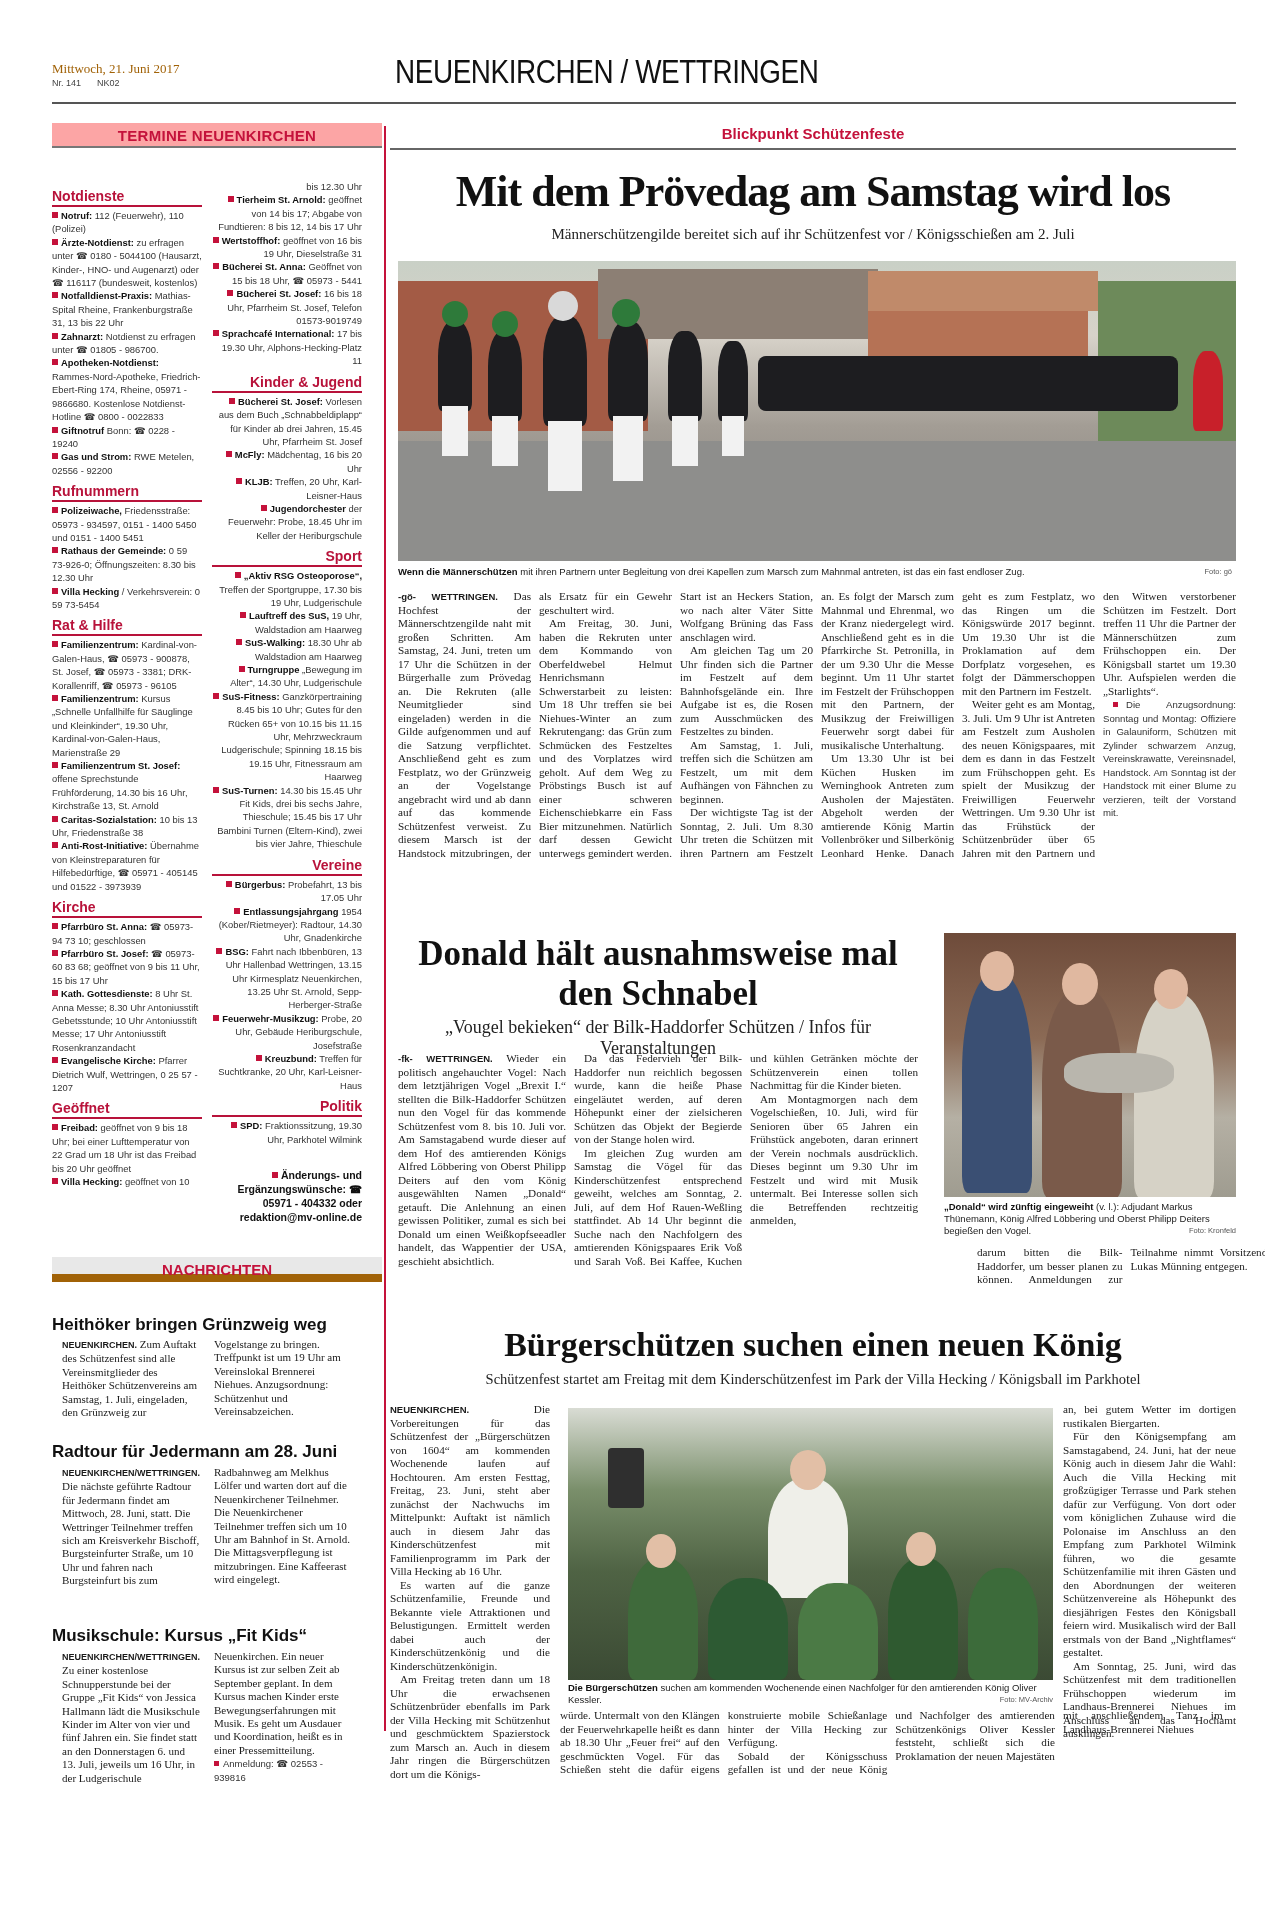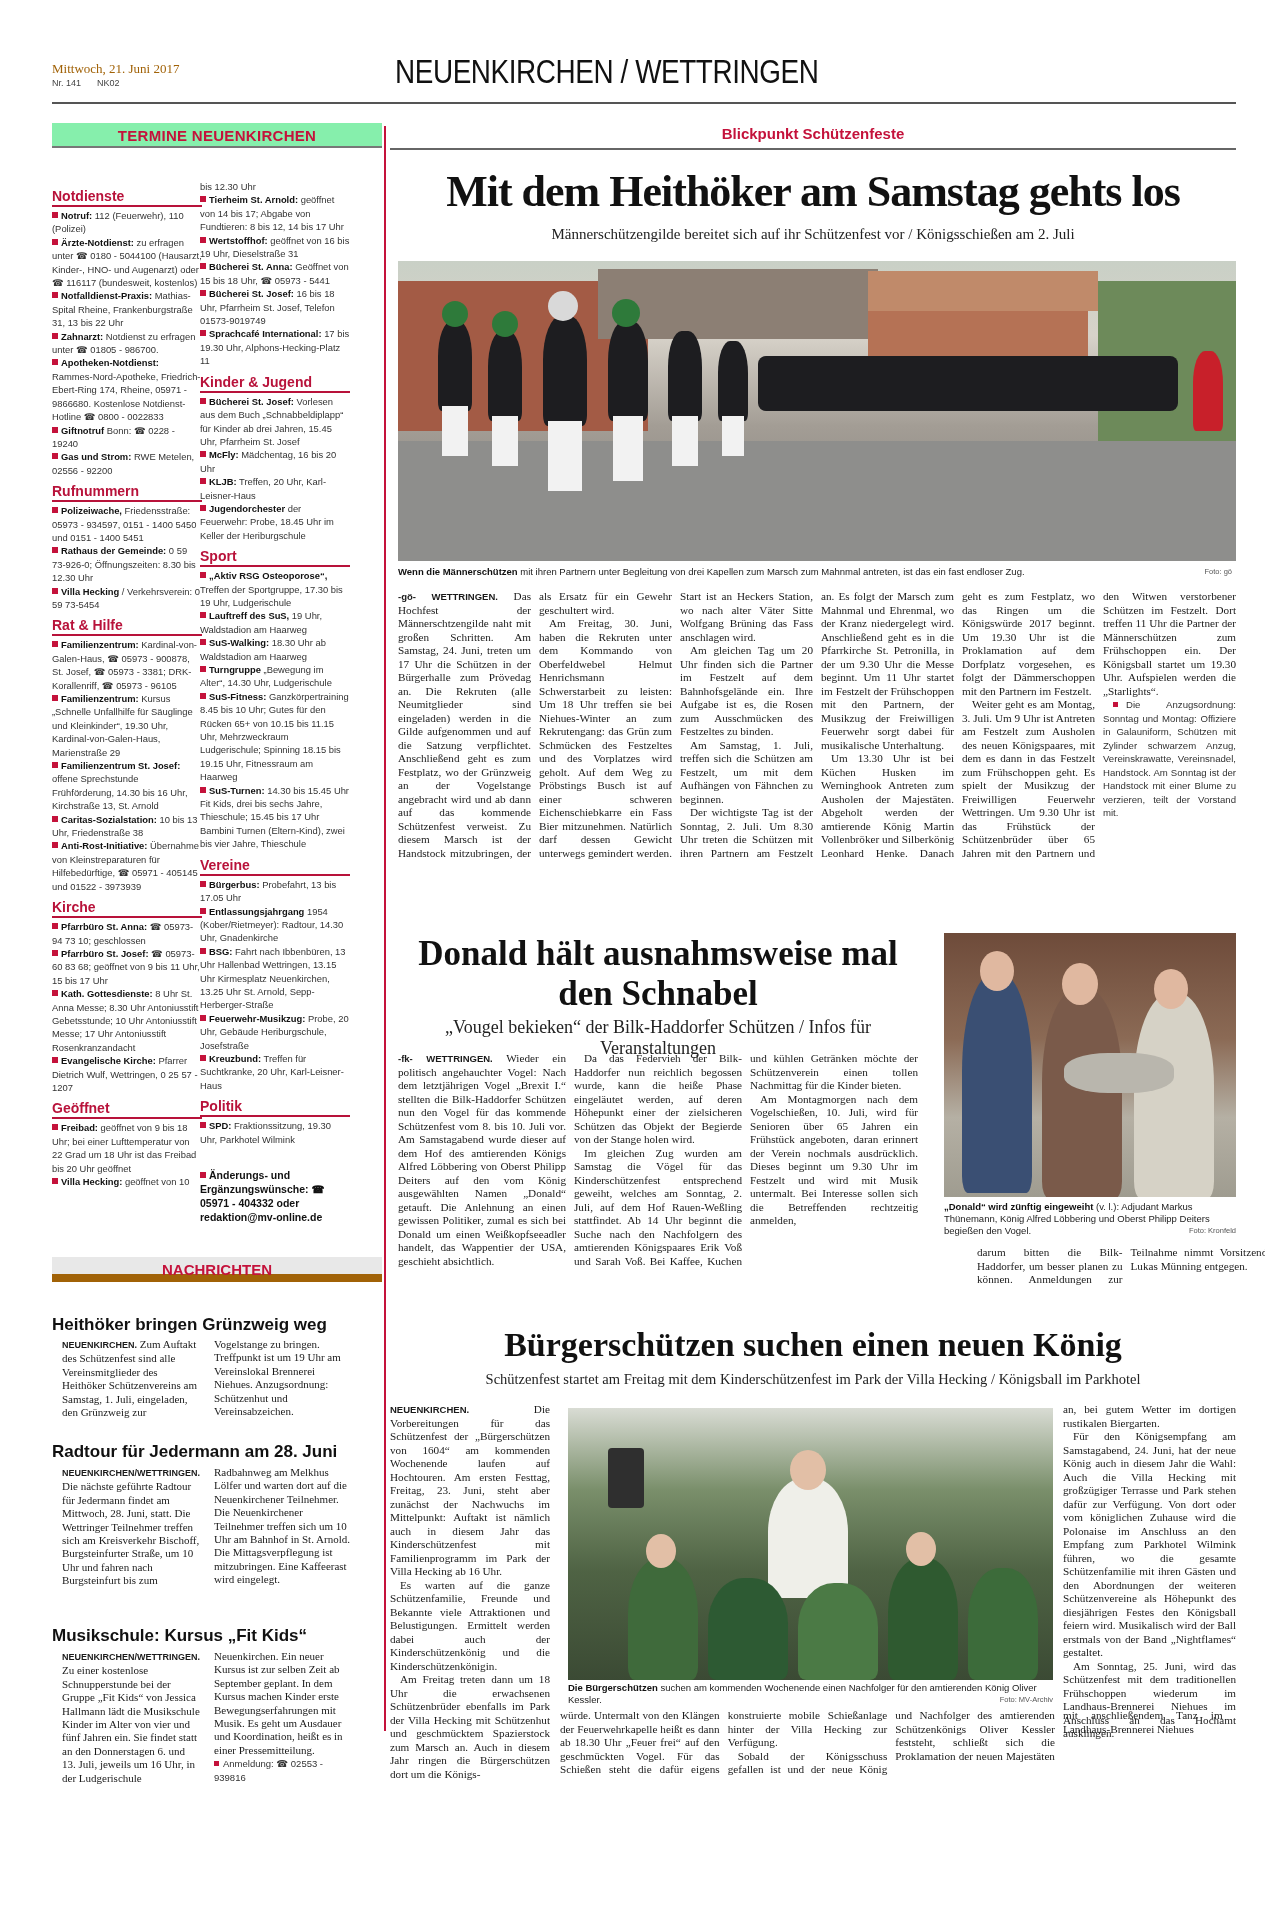--- a/index.html
+++ b/index.html
@@ -8,32 +8,32 @@
   .abs { position: absolute; }
 
   
   #masthead-date { left: 52px; top: 61px; font-size: 13px; font-family: "Liberation Serif", serif; color: #a16207; }
   #masthead-issue { left: 52px; top: 78px; font-size: 9px; color: #444; font-family: "Liberation Sans", sans-serif; }
   #masthead-issue span { margin-right: 16px; }
   #masthead-title { left: 395px; top: 52px; font-size: 34px; font-family: "Liberation Sans", sans-serif; letter-spacing: -0.5px; transform: scaleX(0.82); transform-origin: left top; color: #111; }
   #masthead-rule { left: 52px; top: 102px; width: 1184px; height: 2px; background: #555; }
 
   
-  #termine-header { left: 52px; top: 123px; width: 330px; height: 25px; background: #86efac; border-bottom: 2px solid #777; text-align: center; }
+  #termine-header { left: 52px; top: 123px; width: 330px; height: 25px; background: #fca5a5; border-bottom: 2px solid #777; text-align: center; }
   #termine-header span { font-family: "Liberation Sans", sans-serif; font-weight: bold; font-size: 15px; color: #c4123b; line-height: 25px; letter-spacing: 0.3px; }
   #red-divider { left: 384px; top: 126px; width: 2px; height: 1605px; background: #c4123b; }
 
   .termine-col { width: 150px; font-family: "Liberation Sans", sans-serif; font-size: 9.4px; line-height: 13.4px; color: #333; }
   .termine-col .sec { font-size: 14px; font-weight: bold; color: #b8123a; border-bottom: 2px solid #b8123a; line-height: 17px; margin: 6px 0 2px 0; }
   .termine-col .sec.first { margin-top: 0; }
   .termine-col .entry { margin: 0; }
   .termine-col .entry b { color: #111; }
   .termine-col .bullet { display: inline-block; width: 6px; height: 6px; background: #c4123b; margin-right: 3px; vertical-align: 1px; }
   #termine-col1 { left: 52px; top: 188px; }
-  #termine-col2 { left: 200px; top: 180px; }
+  #termine-col2 { left: 212px; top: 180px; text-align: right; }
 
   #nachrichten-header { left: 52px; top: 1257px; width: 330px; height: 25px; background: #e8e8e8; border-bottom: 8px solid #a16207; text-align: center; }
   #nachrichten-header span { font-family: "Liberation Sans", sans-serif; font-weight: bold; font-size: 15px; color: #c4123b; line-height: 25px; }
 
   .news-title { font-family: "Liberation Sans", sans-serif; font-weight: bold; font-size: 17px; color: #111; white-space: nowrap; }
   .news-body { width: 290px; column-count: 2; column-gap: 14px; font-size: 11px; line-height: 13.4px; text-align: left; }
   .news-body .dateline { font-family: "Liberation Sans", sans-serif; font-weight: bold; font-size: 9px; }
   .news-body .note { font-family: "Liberation Sans", sans-serif; font-size: 9.5px; color: #333; }
   .news-body .note .bullet { display: inline-block; width: 5px; height: 5px; background: #c4123b; margin-right: 4px; vertical-align: 1px; }
 
@@ -186,21 +186,21 @@
 <div class="abs news-title" style="left:52px;top:1626px;">Musikschule: Kursus „Fit Kids“</div>
 <div class="abs news-body" style="left:62px;top:1650px;height:136px;">
   <span class="dateline">NEUENKIRCHEN/WETTRINGEN.</span><span> Zu einer kostenlose Schnupperstunde bei der Gruppe „Fit Kids“ von Jessica Hallmann lädt die Musikschule Kinder im Alter von vier und fünf Jahren ein. Sie findet statt an den Donnerstagen 6. und 13. Juli, jeweils um 16 Uhr, in der Ludgerischule Neuenkirchen. Ein neuer Kursus ist zur selben Zeit ab September geplant. In dem Kursus machen Kinder erste Bewegungserfahrungen mit Musik. Es geht um Ausdauer und Koordination, heißt es in einer Pressemitteilung.</span>
   <div class="note"><span class="bullet"></span><span>Anmeldung: ☎ 02553 - 939816</span></div>
 </div>
 
 <div class="abs" id="kicker">
   <span>Blickpunkt Schützenfeste</span>
 </div>
 
-<div class="abs headline" id="h1">Mit dem Heithöker am Samstag gehts los</div>
+<div class="abs headline" id="h1">Mit dem Prövedag am Samstag wird los</div>
 <div class="abs" id="h1-sub">Männerschützengilde bereitet sich auf ihr Schützenfest vor / Königsschießen am 2. Juli</div>
 
 <div class="abs photo" id="photo1">
   <div class="house" style="left:0;top:20px;width:250px;height:150px;background:#a35b45;"></div>
   <div class="roof" style="left:200px;top:8px;width:280px;height:70px;background:#8c7f74;"></div>
   <div class="house" style="left:470px;top:25px;width:220px;height:120px;background:#b57255;"></div>
   <div class="roof" style="left:470px;top:10px;width:230px;height:40px;background:#c08a6a;"></div>
   <div class="house" style="left:700px;top:20px;width:138px;height:160px;background:#6d8a5a;"></div>
   <div class="road"></div>
   <div class="marcher" style="left:40px;top:60px;width:34px;height:90px;"></div>

